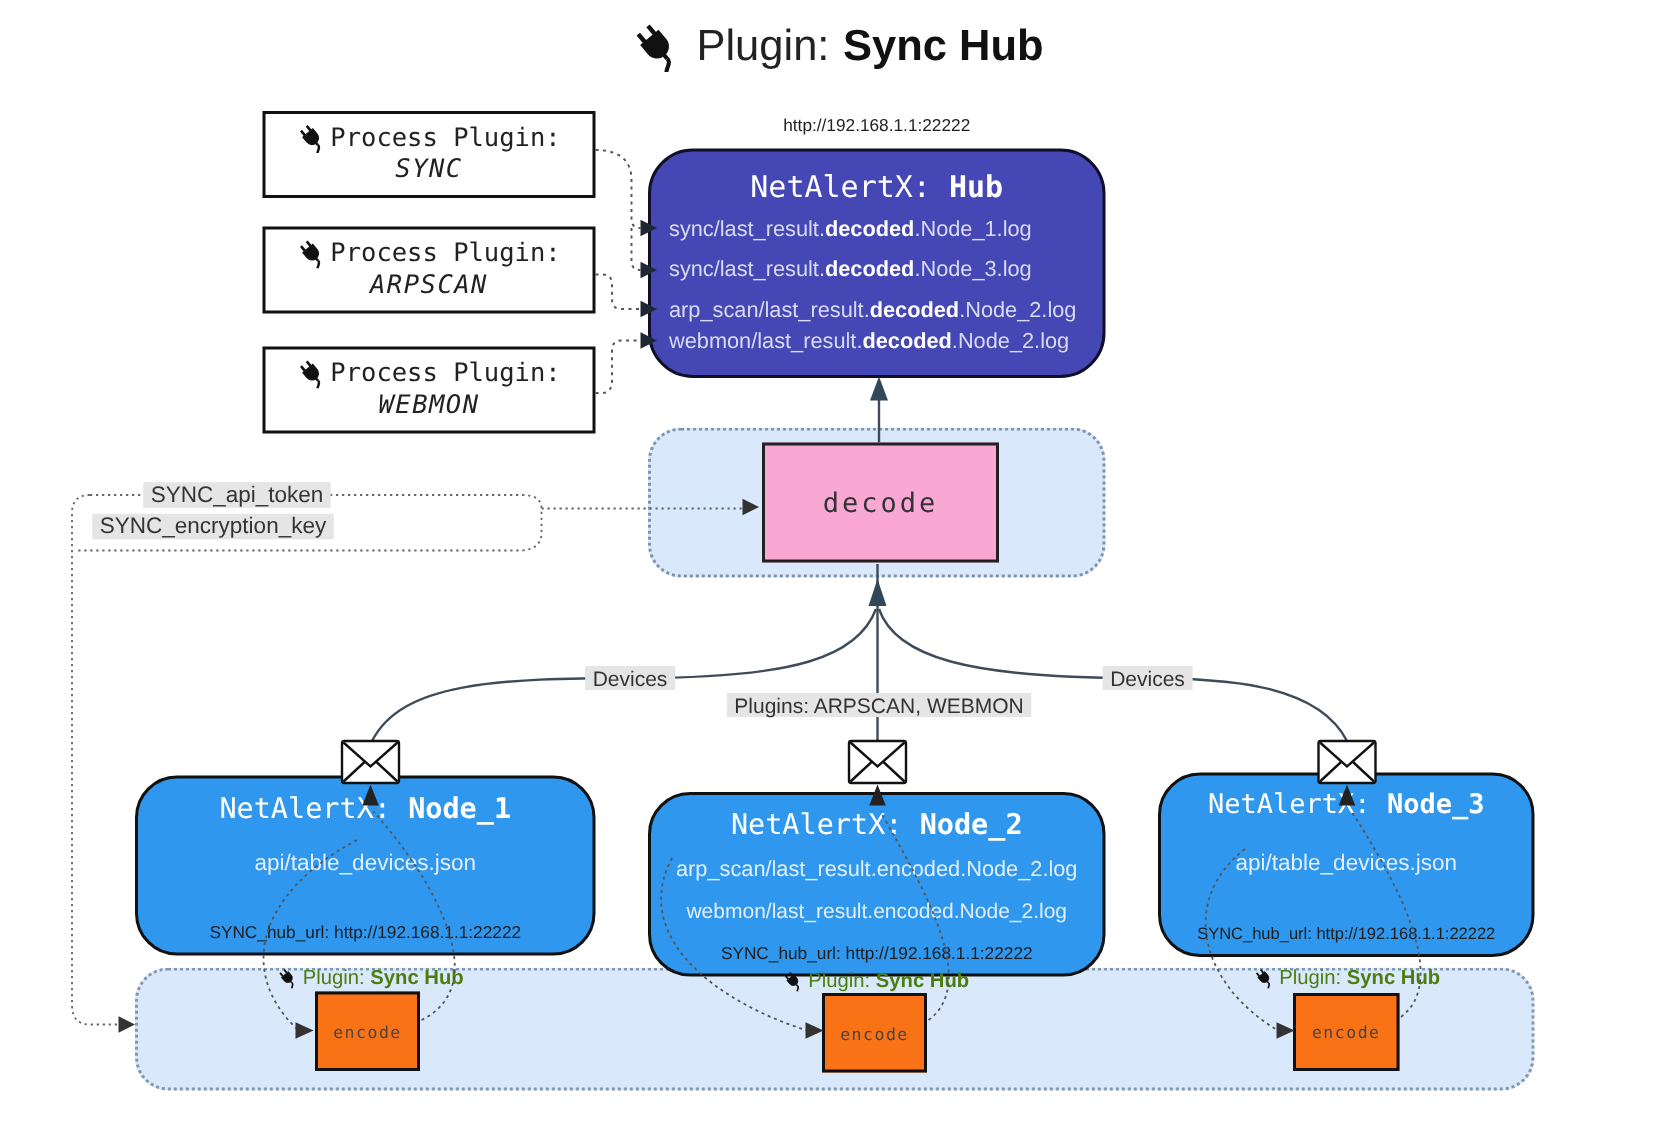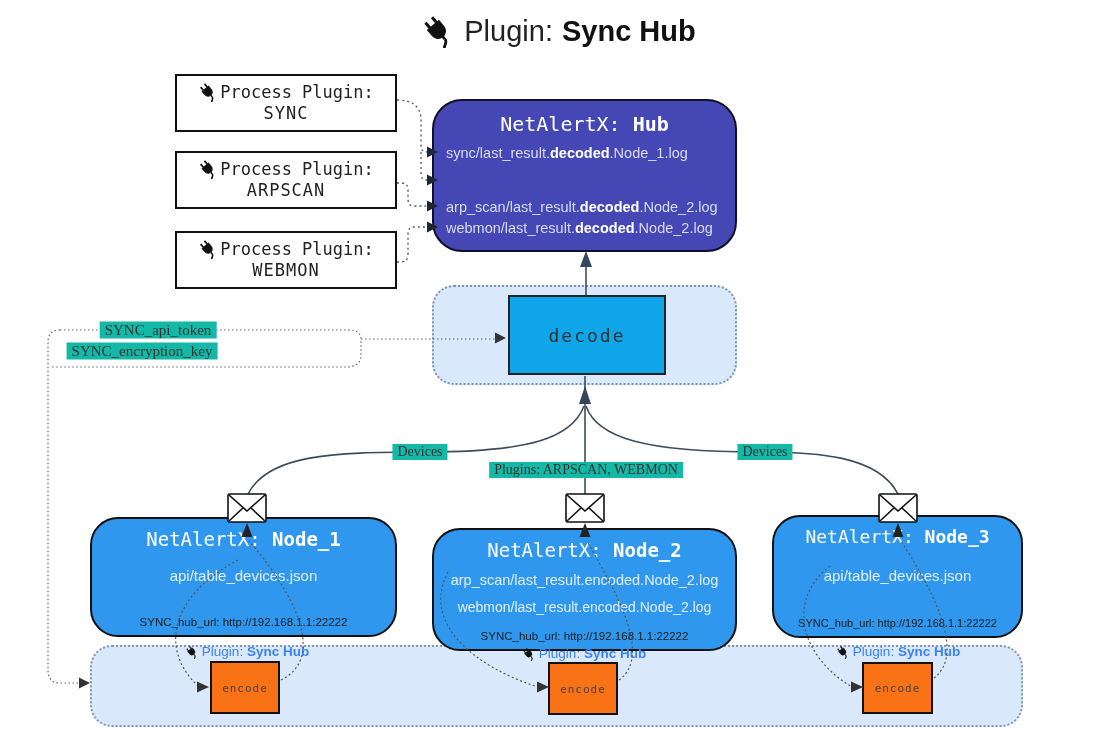--- a/index.html
+++ b/index.html
@@ -16,56 +16,56 @@
   
   .title{left:0;top:14px;width:1117px;display:flex;justify-content:center;align-items:center;gap:9px;
          font-size:29px;color:#222;}
   .title b{font-weight:bold;color:#111;}
 
   
   .proc{left:175px;width:222px;height:58px;background:#fff;border:2px solid #111;
         display:flex;flex-direction:column;justify-content:center;align-items:center;
         font-size:17px;color:#222;z-index:2;}
   .proc .row{display:flex;align-items:center;gap:2px;line-height:20px;}
-  .proc .pname{line-height:22px;letter-spacing:1px;}
+  .proc .pname{line-height:22px;letter-spacing:1px;font-style:italic;}
 
   
   .hub-url{left:432px;top:78px;width:305px;text-align:center;font-size:11.5px;color:#222;z-index:2;}
   .hub{left:432px;top:99px;width:305px;height:153px;background:var(--hub-fill);
        border:2px solid #101028;border-radius:30px;z-index:2;color:#fff;}
   .hub-title{position:absolute;top:11px;left:0;width:100%;text-align:center;font-size:20px;}
   .hub-title b{font-weight:bold;}
   .hublog{position:absolute;left:12px;white-space:nowrap;font-size:14.5px;color:#d9dbf2;}
   .hublog b{color:#fff;}
 
   
   .dec-container{left:432px;top:285px;width:305px;height:100px;background:var(--container-fill);
        border:2px dotted var(--container-border);border-radius:22px;z-index:1;}
-  .decode-box{left:508px;top:295px;width:158px;height:80px;background:#0ea5e9;border:2px solid #222;
+  .decode-box{left:508px;top:295px;width:158px;height:80px;background:#f9a8d4;border:2px solid #222;
        z-index:2;text-align:center;line-height:78px;font-size:18px;color:#333;letter-spacing:2px;}
 
   
-  .linelabel{background:#14b8a6;padding:0 5px;color:#333;font-size:15px;white-space:nowrap;z-index:6;
-             transform:translate(-50%,-50%);font-family:Liberation Serif, serif;}
+  .linelabel{background:#e5e5e5;padding:0 5px;color:#333;font-size:15px;white-space:nowrap;z-index:6;
+             transform:translate(-50%,-50%);}
   .small-label{font-size:14px;}
 
   
   .node{background:var(--node-fill);border:2.5px solid #111;border-radius:28px;z-index:2;color:#fff;}
   .node-title{position:absolute;top:9px;left:0;width:100%;text-align:center;font-size:19px;white-space:nowrap;}
   .node-title b{font-weight:bold;}
   .node-file{position:absolute;left:0;width:100%;text-align:center;font-size:15px;color:#e2eefd;white-space:nowrap;}
   .node-url{position:absolute;bottom:7px;left:0;width:100%;text-align:center;font-size:11.5px;color:#1d1d1d;}
 
   
   .bottom-container{left:90px;top:645px;width:933px;height:82px;background:var(--container-fill);
        border:2px dotted #8296ac;border-radius:22px;z-index:1;}
   .encode-box{background:#f97316;border:2px solid #111;z-index:3;text-align:center;
        font-size:11px;color:#444;letter-spacing:1px;}
   .plug-label{z-index:3;transform:translateX(-50%);display:inline-flex;align-items:center;gap:3px;
-       font-size:13.5px;color:#3b82f6;white-space:nowrap;}
+       font-size:13.5px;color:#4d7c0f;white-space:nowrap;}
   .plug-label b{font-weight:bold;}
 
   svg.overlay{position:absolute;left:0;top:0;z-index:5;pointer-events:none;}
   .hidden-defs{position:absolute;width:0;height:0;}
 </style>
 </head>
 <body>
 
 <svg class="hidden-defs" aria-hidden="true">
   <defs>
@@ -112,26 +112,30 @@
   <div class="abs proc mono" style="top:231px">
     <div class="row">
       <svg width="20" height="20" viewBox="0 0 32 32">
           <use href="#plug"></use>
         </svg>
       <span>Process Plugin:</span>
     </div>
     <div class="pname">WEBMON</div>
   </div>
 
+  <div class="abs hub-url">http://192.168.1.1:22222</div>
   <div class="abs hub">
     <div class="hub-title mono">
       <span>NetAlertX: </span><b>Hub</b>
     </div>
     <div class="hublog" style="top:44px">
       <span>sync/last_result.</span><b>decoded</b><span>.Node_1.log</span>
+    </div>
+    <div class="hublog" style="top:71px">
+      <span>sync/last_result.</span><b>decoded</b><span>.Node_3.log</span>
     </div>
     <div class="hublog" style="top:98px">
       <span>arp_scan/last_result.</span><b>decoded</b><span>.Node_2.log</span>
     </div>
     <div class="hublog" style="top:119px">
       <span>webmon/last_result.</span><b>decoded</b><span>.Node_2.log</span>
     </div>
   </div>
 
   <div class="abs dec-container"></div>

